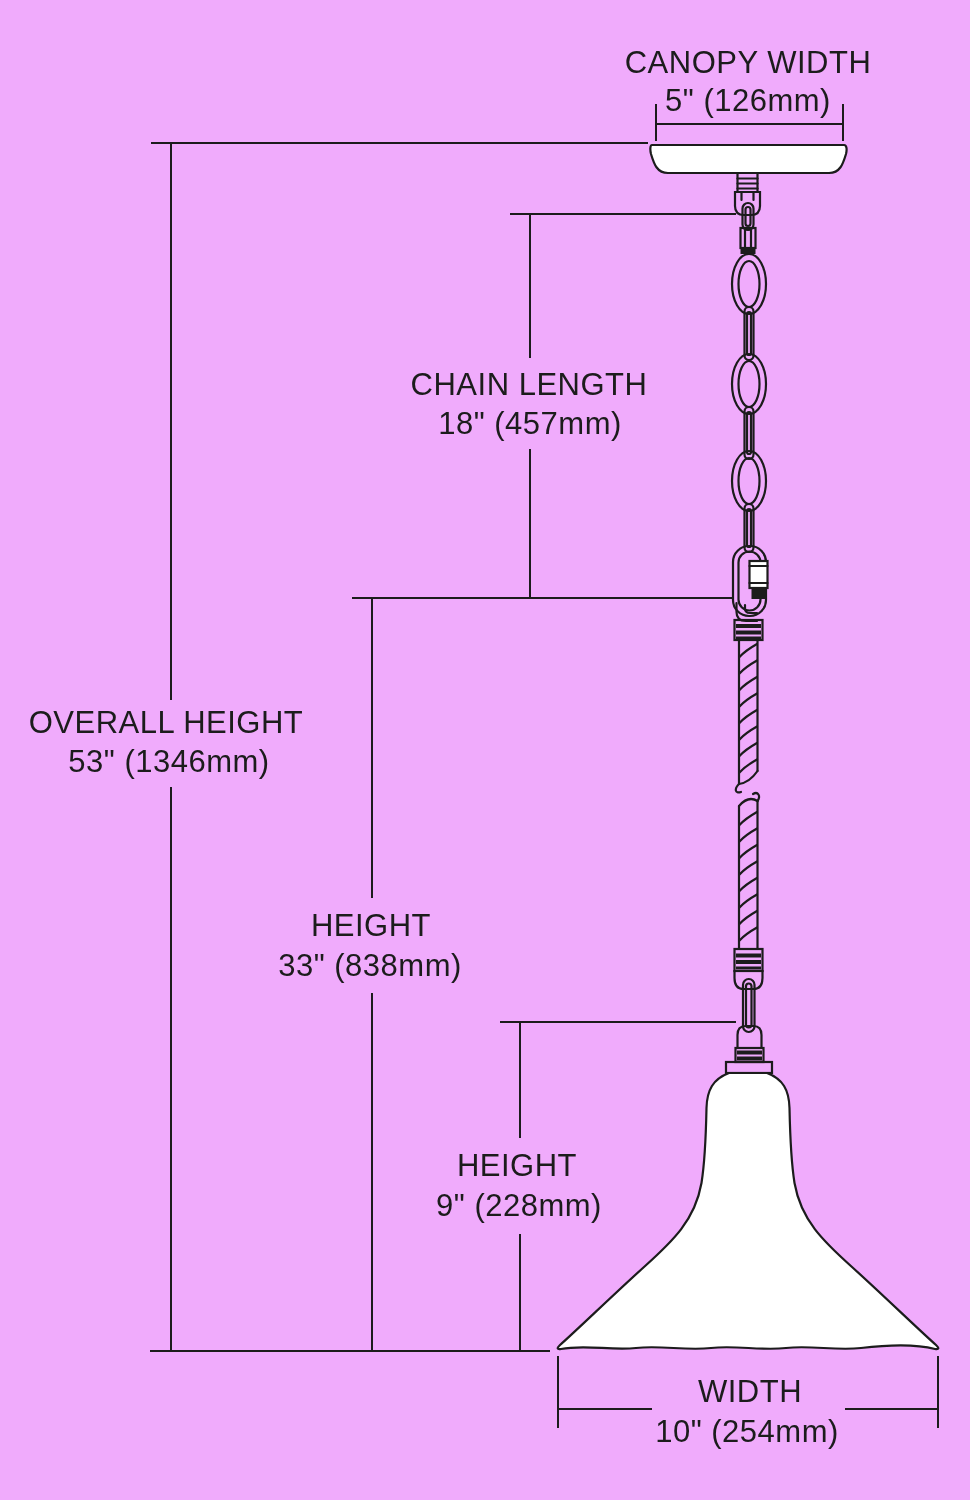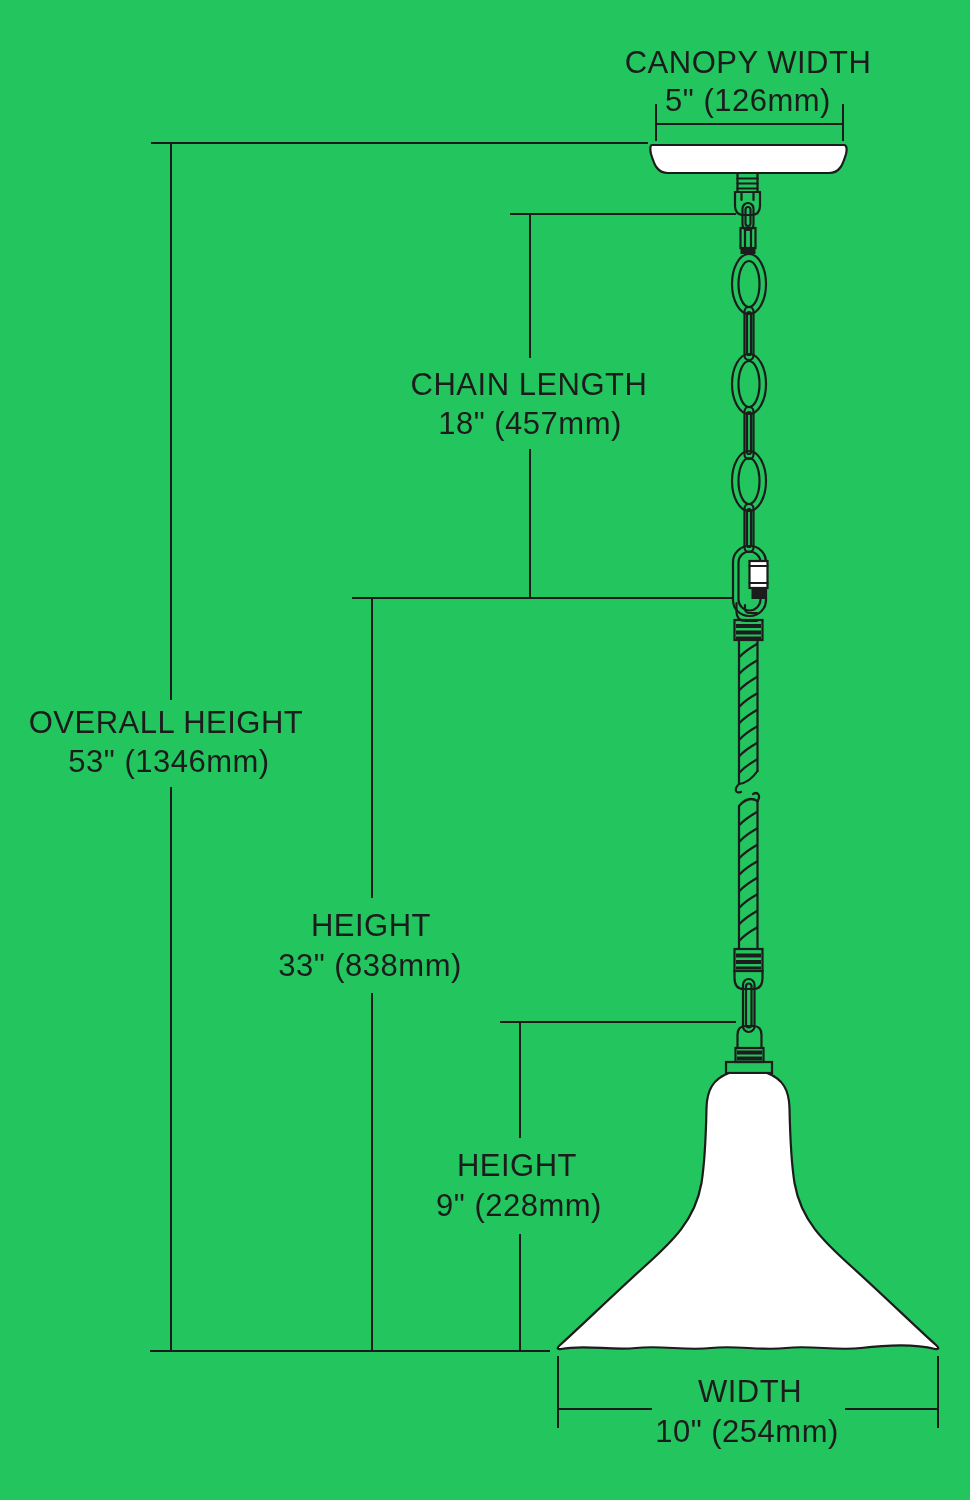--- a/index.html
+++ b/index.html
@@ -1,19 +1,19 @@
 <!DOCTYPE html>
 <html><head>
 <meta charset="utf-8">
 <style>
   html,body{margin:0;padding:0;background:#ffffff;}
   .canvas{
     position:relative;
     width:970px;height:1500px;
-    background:#22c55e;
+    background:#f0abfc;
     font-family:"Liberation Sans", sans-serif;
     overflow:hidden;
   }
   svg{display:block;}
   text{
     font-family:"Liberation Sans", sans-serif;
     font-size:31px;
     fill:#1c1c1c;
     letter-spacing:0.5px;
   }

